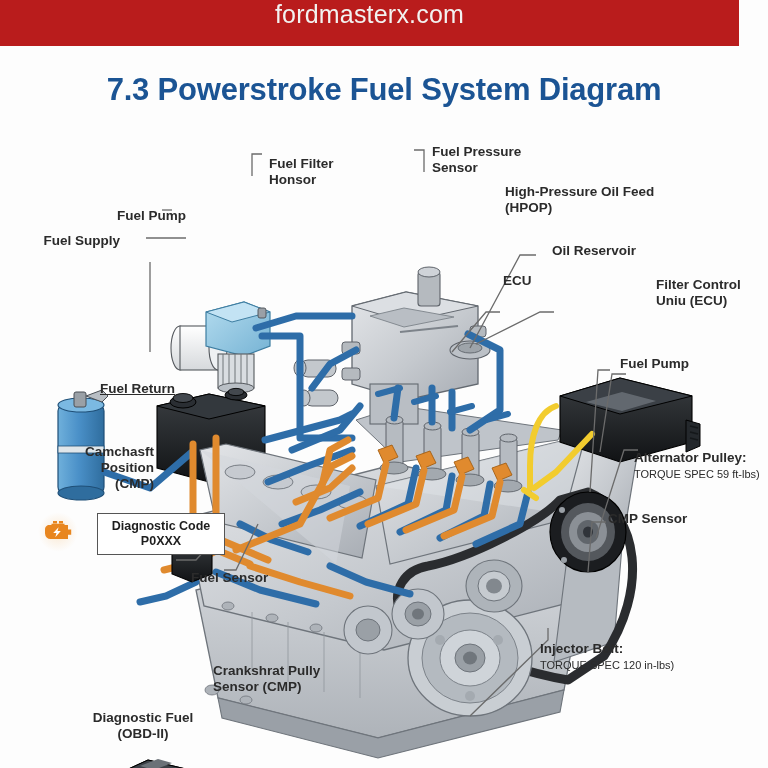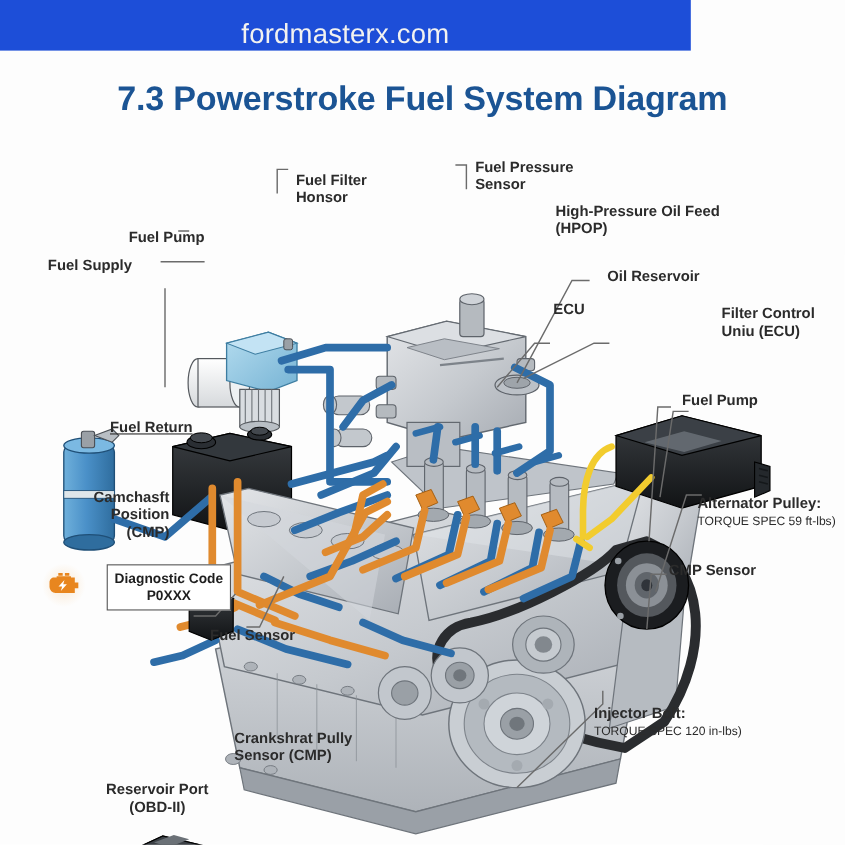--- a/index.html
+++ b/index.html
@@ -7,23 +7,23 @@
   body {
     font-family:"Liberation Sans", sans-serif;
     background:#ffffff;
     position:relative;
     overflow:hidden;
   }
   #stage { position:relative; width:768px; height:768px; background:#fdfdfd; }
 
   
   .site-bar {
-    position:absolute; left:0; top:0; width:628px; height:46px;
-    background:#1d4ed8;
-    display:flex; align-items:flex-end; justify-content:center;
+    position:absolute; left:0; top:0; width:739px; height:46px;
+    background:#b91c1c;
+    display:flex; align-items:flex-start; justify-content:center;
   }
   .site-bar .wm {
     color:#f2f2f0; font-size:25px; letter-spacing:.2px; font-weight:400;
   }
 
   
   .page-title {
     position:absolute; left:0; top:72px; width:768px;
     text-align:center;
     color:#1b5494; font-size:31px; font-weight:bold; letter-spacing:-.2px;
@@ -41,21 +41,21 @@
     line-height:16px;
     font-weight:bold;
     white-space:pre-line;
   }
   .lbl.r { text-align:right; }
   .lbl.c { text-align:center; }
   .lbl .sub { font-weight:normal; font-size:11px; display:block; }
 
   
   .dtc-box {
-    position:absolute; left:97px; top:513px; width:113px; height:42px;
+    position:absolute; left:97px; top:513px; width:128px; height:42px;
     background:#ffffff; border:1px solid #555; 
     display:flex; flex-direction:column; align-items:center; justify-content:center;
     font-size:12.5px; color:#1e1e1e; line-height:15px; font-weight:bold;
   }
   .mil-icon {
     position:absolute; left:38px; top:512px; width:40px; height:40px;
     display:flex; align-items:center; justify-content:center;
     border-radius:50%;
     background:radial-gradient(circle, rgba(235,150,40,.20) 0%, rgba(235,150,40,0) 70%);
   }
@@ -417,21 +417,21 @@
 
   <div class="lbl r" style="left:28px; top:444px; width:126px;">Camchasft
 Position
 (CMP)</div>
 
   <div class="lbl" style="left:148px; top:570px;padding-left:43px;">Fuel Sensor</div>
 
   <div class="lbl" style="left:213px; top:663px;">Crankshrat Pully
 Sensor (CMP)</div>
 
-  <div class="lbl c" style="left:60px; top:710px; width:166px;">Reservoir Port
+  <div class="lbl c" style="left:60px; top:710px; width:166px;">Diagnostic Fuel
 (OBD-II)</div>
 
   <div class="mil-icon">
     <svg width="32" height="26" viewBox="0 0 32 26">
       <path d="M11 2 h4 v2.4 h-4 z M17 2 h4 v2.4 h-4 z" fill="#e8861f"></path>
       <path d="M6 6 h3.5 v-1.2 h13 V6 H26 l0 4.5 h3.2 v5.2 H26 V20 H8.5 A5.6 5.6 0 0 1 3 14.6 v-3.4
                A5.2 5.2 0 0 1 6 6 Z" fill="#e8861f"></path>
       <path d="M16.6 8.2 l-5.4 5.9 h3.3 l-1.2 4.2 l5.5 -6.2 h-3.3 z" fill="#ffffff"></path>
     </svg>
   </div>

